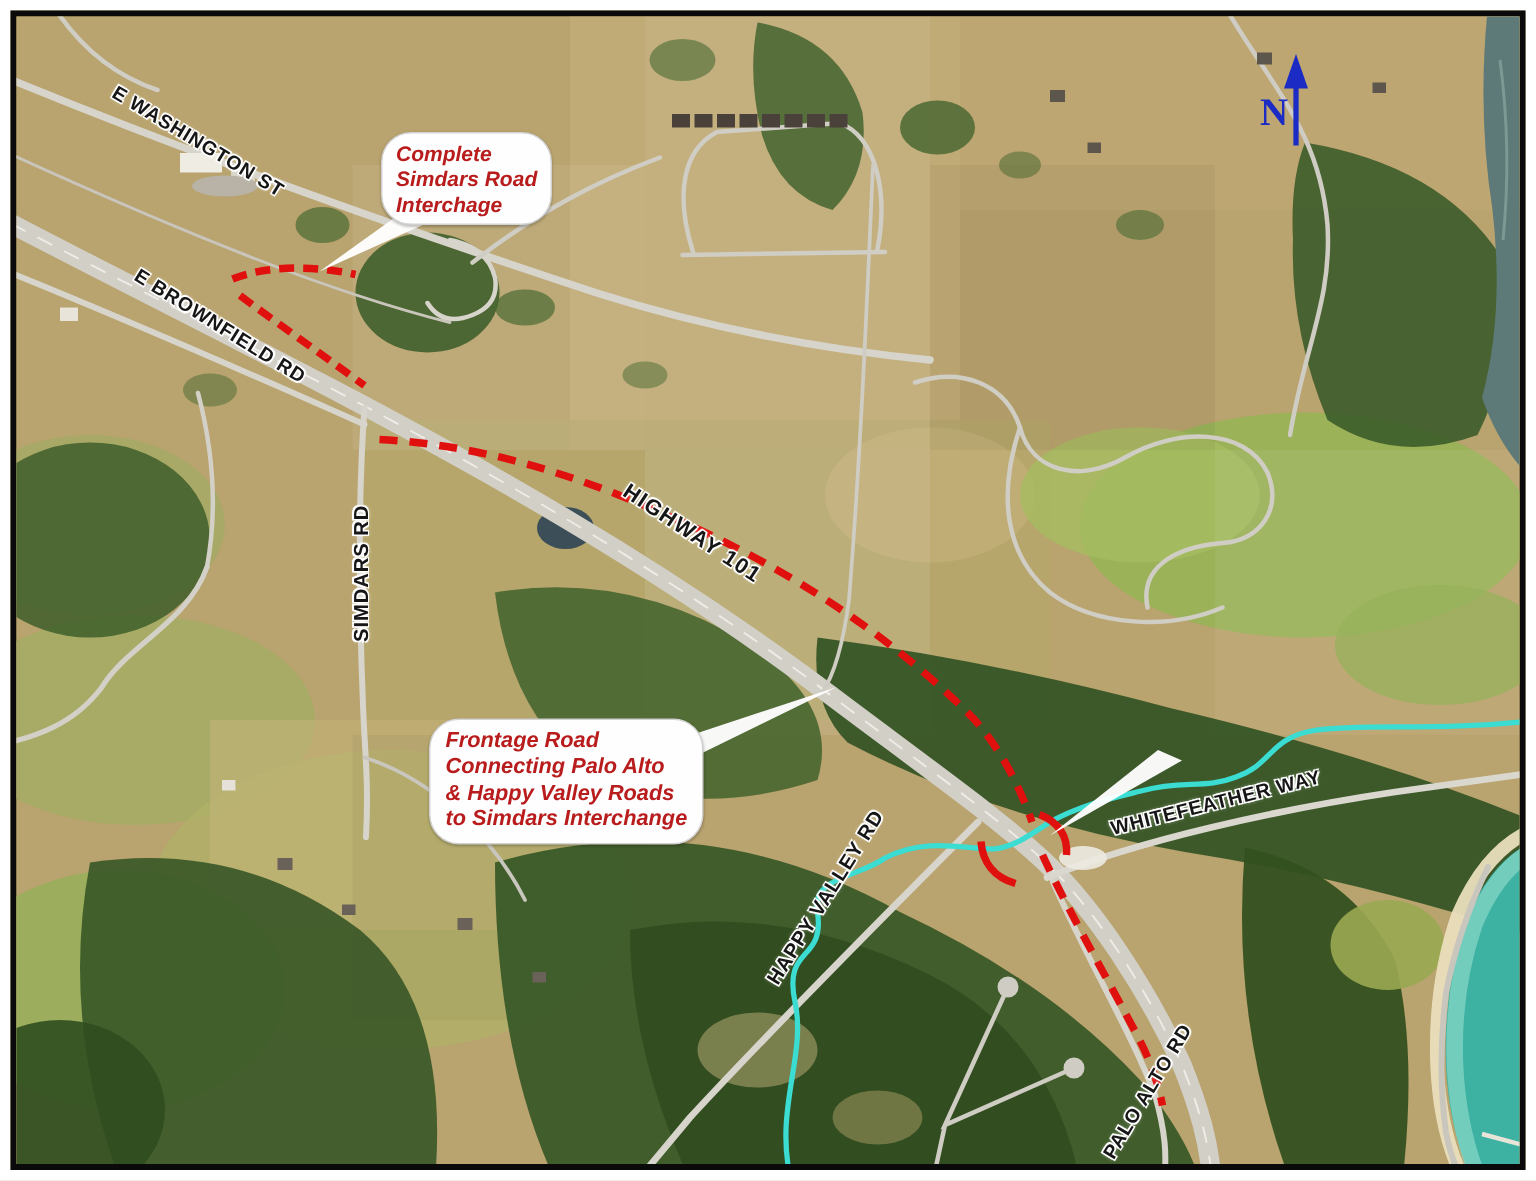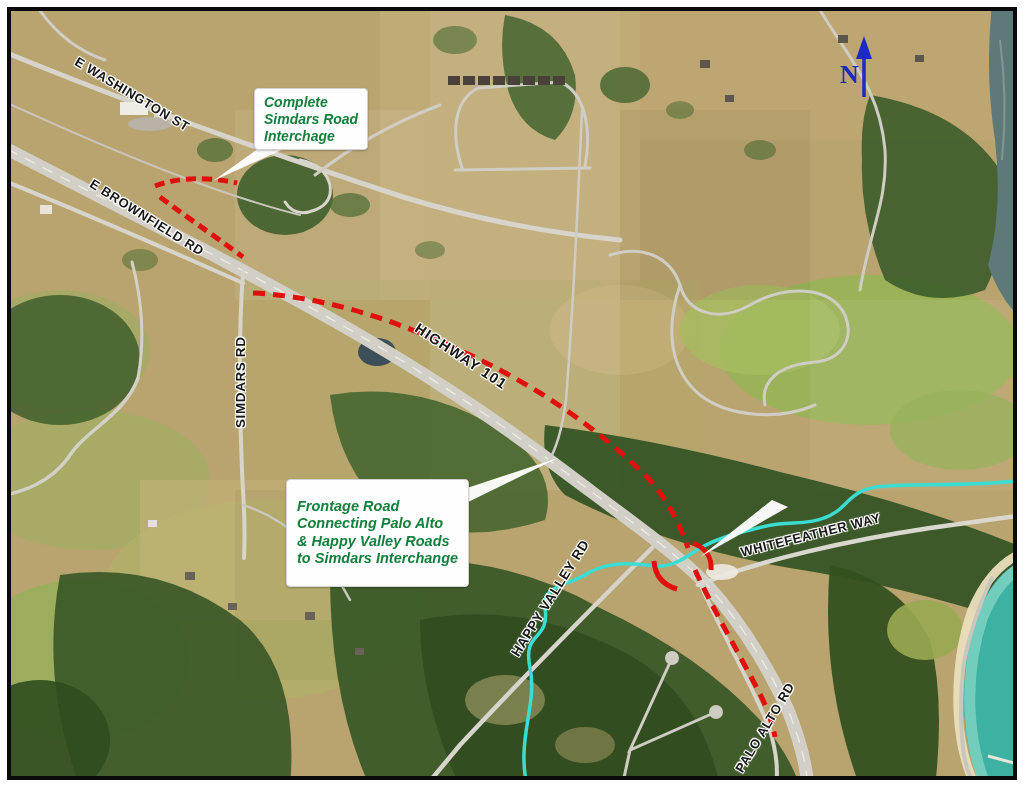--- a/index.html
+++ b/index.html
@@ -5,22 +5,22 @@
   html,body{margin:0;padding:0;background:#ffffff;}
   .page{position:relative;width:1024px;height:787px;background:#ffffff;overflow:hidden;
         font-family:"Liberation Sans",sans-serif;}
   .map-frame{position:absolute;left:7px;top:7px;right:7px;bottom:7px;border:4px solid #0a0a0a;
              overflow:hidden;background:#b9a36e;}
   .map-inner{position:absolute;left:-11px;top:-11px;width:1024px;height:787px;}
   .map-inner svg{position:absolute;left:0;top:0;}
   .road-label{position:absolute;font-weight:700;color:#161616;white-space:nowrap;
               letter-spacing:.6px;
               text-shadow:-1px -1px 0 #fff,1px -1px 0 #fff,-1px 1px 0 #fff,1px 1px 0 #fff,0 0 3px #fff;}
-  .callout{position:absolute;background:#fefefe;border:1px solid #d2d2d2;border-radius:4px;
-           color:#15803d;font-weight:700;font-style:italic;line-height:1.2;
+  .callout{position:absolute;background:#fefefe;border:1px solid #d2d2d2;border-radius:20px;
+           color:#b91c1c;font-weight:700;font-style:italic;line-height:1.2;
            white-space:pre-line;box-shadow:0 1px 2px rgba(0,0,0,.25);}
   .north-n{position:absolute;font-family:"Liberation Serif",serif;font-weight:700;}
 </style>
 </head>
 <body>
 
 <div class="page">
   <div class="map-frame">
     <div class="map-inner">
 
@@ -168,21 +168,21 @@
       <div class="road-label" style="left:95px;top:176px;font-size:13px;transform-origin:0 0;transform:rotate(32deg);">E BROWNFIELD RD</div>
       <div class="road-label" style="left:233px;top:428px;font-size:13.5px;transform-origin:0 0;transform:rotate(-90deg);">SIMDARS RD</div>
       <div class="road-label" style="left:421px;top:320px;font-size:14.5px;letter-spacing:1px;transform-origin:0 0;transform:rotate(33.5deg);">HIGHWAY 101</div>
       <div class="road-label" style="left:739px;top:545px;font-size:13px;transform-origin:0 0;transform:rotate(-14deg);">WHITEFEATHER WAY</div>
       <div class="road-label" style="left:521px;top:644px;font-size:13.5px;transform-origin:0 100%;transform:rotate(-58deg);">HAPPY VALLEY RD</div>
       <div class="road-label" style="left:745px;top:760px;font-size:13px;transform-origin:0 100%;transform:rotate(-59deg);">PALO ALTO RD</div>
 
       <div class="callout" style="left:254px;top:88px;font-size:14px;padding:5px 9px;">Complete
 Simdars Road
 Interchage</div>
-      <div class="callout" style="left:286px;top:479px;font-size:14.5px;padding:18px 10px;">Frontage Road
+      <div class="callout" style="left:286px;top:479px;font-size:14.5px;padding:6px 10px;">Frontage Road
 Connecting Palo Alto
 &amp; Happy Valley Roads
 to Simdars Interchange</div>
 
       <div class="north-n" style="left:840px;top:60px;font-size:26px;color:#1b2bc4;">N</div>
 
     </div>
   </div>
 </div>
 

